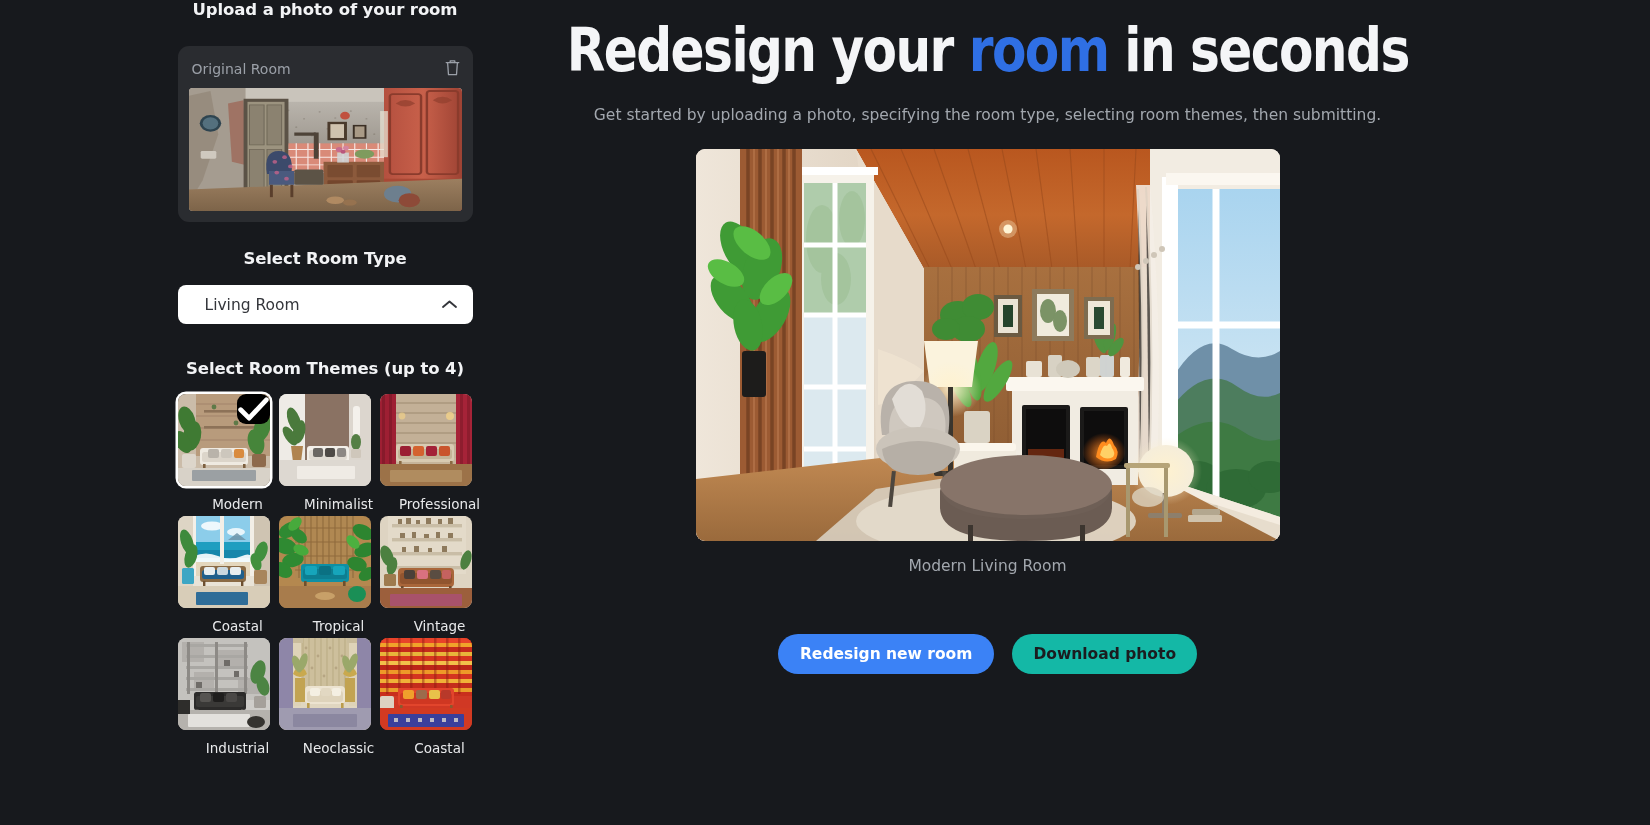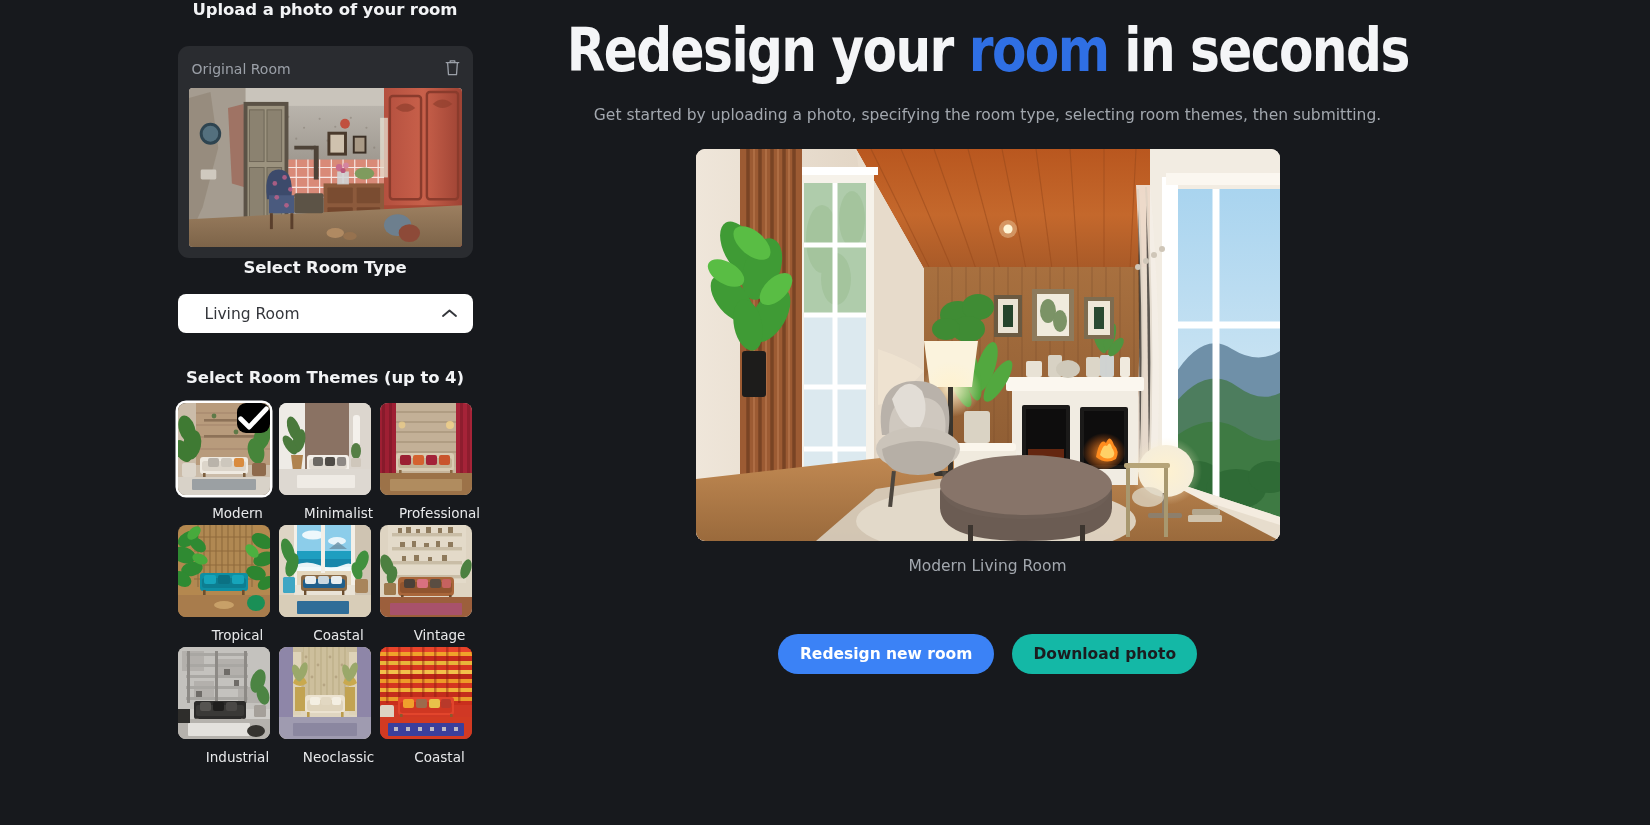--- a/index.html
+++ b/index.html
@@ -36,21 +36,21 @@
     font-weight: bold;
     color: #f2f3f5;
     text-align: center;
     letter-spacing: -0.1px;
   }
 
   
   .upload-card {
     margin-top: 27px;
     width: 295px;
-    height: 212px;
+    height: 176px;
     background: #2a2c30;
     border-radius: 11px;
     padding: 10px 11px 11px 11px;
     display: flex;
     flex-direction: column;
   }
   .upload-head {
     height: 26px;
     display: flex;
     align-items: center;
@@ -67,21 +67,21 @@
     margin-top: 6px;
     flex: 1;
     border-radius: 4px;
     overflow: hidden;
     position: relative;
     background: #4d3c34;
   }
   .orig-photo svg { display: block; width: 100%; height: 100%; }
 
   
-  .roomtype-title { }
+  .roomtype-title { margin-top: 27px; }
 
   .select-box {
     margin-top: 17px;
     width: 295px;
     height: 39px;
     background: #ffffff;
     border-radius: 8px;
     display: flex;
     align-items: center;
     justify-content: space-between;
@@ -485,20 +485,66 @@
             <rect x="0" y="70" width="92" height="22" fill="#9c7248"></rect>
             <rect x="10" y="76" width="72" height="12" rx="1" fill="#b08c5f"></rect>
           </svg>
         </div>
         <div class="theme-label">Professional</div>
       </div>
 
       <div class="theme-cell">
         <div class="theme-thumb">
           <svg viewBox="0 0 92 92" preserveAspectRatio="none">
+            <rect width="92" height="92" fill="#e9e3d7"></rect>
+            <rect x="16" y="0" width="58" height="60" fill="#7fc6e2"></rect>
+            <rect x="16" y="0" width="58" height="26" fill="#8ccdea"></rect>
+            <ellipse cx="34" cy="10" rx="11" ry="4.5" fill="#ffffff" opacity="0.85"></ellipse>
+            <ellipse cx="58" cy="16" rx="9" ry="4" fill="#ffffff" opacity="0.8"></ellipse>
+            <path d="M50 24 l9-7 l9 7z" fill="#6d93a8" opacity="0.85"></path>
+            <rect x="16" y="26" width="58" height="16" fill="#1f9ec0"></rect>
+            <rect x="16" y="34" width="58" height="8" fill="#1787ab"></rect>
+            <path d="M16 40 q12-5 24 0 q12 5 24 0 q6-3 10 0 v6 h-58z" fill="#ffffff" opacity="0.9"></path>
+            <rect x="16" y="46" width="58" height="14" fill="#e4d7bd"></rect>
+
+            <rect x="42" y="0" width="4" height="48" fill="#f3efe7"></rect>
+            <rect x="14" y="0" width="4" height="60" fill="#f3efe7"></rect>
+            <rect x="72" y="0" width="4" height="60" fill="#f3efe7"></rect>
+
+            <rect x="0" y="0" width="15" height="70" fill="#ded5c5"></rect>
+            <rect x="76" y="0" width="16" height="70" fill="#cfc4b2"></rect>
+
+            <g fill="#3e8a3c">
+              <ellipse cx="9" cy="26" rx="6" ry="13" transform="rotate(-18 9 26)"></ellipse>
+              <ellipse cx="13" cy="40" rx="6" ry="12" transform="rotate(16 13 40)"></ellipse>
+            </g>
+            <rect x="4" y="52" width="12" height="16" rx="1.5" fill="#3da6c4"></rect>
+            <g fill="#41903e">
+              <ellipse cx="83" cy="36" rx="6" ry="11" transform="rotate(20 83 36)"></ellipse>
+              <ellipse cx="78" cy="46" rx="5" ry="9" transform="rotate(-18 78 46)"></ellipse>
+            </g>
+            <rect x="76" y="54" width="13" height="14" rx="2" fill="#a8855c"></rect>
+
+            <rect x="22" y="50" width="46" height="16" rx="3" fill="#8a6a45"></rect>
+            <rect x="24" y="54" width="42" height="9" rx="2.5" fill="#1f5f8c"></rect>
+            <rect x="26" y="51" width="11" height="8" rx="2" fill="#e8eef0"></rect>
+            <rect x="39" y="51" width="11" height="8" rx="2" fill="#cbd8df"></rect>
+            <rect x="52" y="51" width="11" height="8" rx="2" fill="#e8eef0"></rect>
+            <rect x="25" y="65" width="2.4" height="8" fill="#6d4f30"></rect>
+            <rect x="63" y="65" width="2.4" height="8" fill="#6d4f30"></rect>
+            <rect x="0" y="70" width="92" height="22" fill="#d8cdb8"></rect>
+            <rect x="18" y="76" width="52" height="13" rx="1" fill="#2f6d98"></rect>
+          </svg>
+        </div>
+        <div class="theme-label">Coastal</div>
+      </div>
+
+      <div class="theme-cell">
+        <div class="theme-thumb">
+          <svg viewBox="0 0 92 92" preserveAspectRatio="none">
             <rect width="92" height="92" fill="#b4884f"></rect>
             <rect x="16" y="0" width="60" height="62" fill="#a8norm"></rect>
             <rect x="16" y="0" width="60" height="62" fill="#b08852"></rect>
             <g stroke="#8f6b3c" stroke-width="1.1">
               <path d="M20 0v62M26 0v62M32 0v62M38 0v62M44 0v62M50 0v62M56 0v62M62 0v62M68 0v62M74 0v62"></path>
               <path d="M16 12h60M16 26h60M16 40h60M16 54h60"></path>
             </g>
 
             <g fill="#2f8a32">
               <ellipse cx="10" cy="14" rx="11" ry="7" transform="rotate(-30 10 14)"></ellipse>
@@ -528,66 +574,20 @@
             <rect x="40" y="50" width="12" height="9" rx="2" fill="#0b7183"></rect>
             <rect x="54" y="50" width="12" height="9" rx="2" fill="#16a5bb"></rect>
             <rect x="25" y="65" width="2.6" height="8" fill="#6d4f2e"></rect>
             <rect x="64" y="65" width="2.6" height="8" fill="#6d4f2e"></rect>
             <rect x="0" y="70" width="92" height="22" fill="#a87c4c"></rect>
             <ellipse cx="46" cy="80" rx="10" ry="4" fill="#c8a068"></ellipse>
             <ellipse cx="78" cy="78" rx="9" ry="8" fill="#1a8f56"></ellipse>
           </svg>
         </div>
         <div class="theme-label">Tropical</div>
-      </div>
-
-      <div class="theme-cell">
-        <div class="theme-thumb">
-          <svg viewBox="0 0 92 92" preserveAspectRatio="none">
-            <rect width="92" height="92" fill="#e9e3d7"></rect>
-            <rect x="16" y="0" width="58" height="60" fill="#7fc6e2"></rect>
-            <rect x="16" y="0" width="58" height="26" fill="#8ccdea"></rect>
-            <ellipse cx="34" cy="10" rx="11" ry="4.5" fill="#ffffff" opacity="0.85"></ellipse>
-            <ellipse cx="58" cy="16" rx="9" ry="4" fill="#ffffff" opacity="0.8"></ellipse>
-            <path d="M50 24 l9-7 l9 7z" fill="#6d93a8" opacity="0.85"></path>
-            <rect x="16" y="26" width="58" height="16" fill="#1f9ec0"></rect>
-            <rect x="16" y="34" width="58" height="8" fill="#1787ab"></rect>
-            <path d="M16 40 q12-5 24 0 q12 5 24 0 q6-3 10 0 v6 h-58z" fill="#ffffff" opacity="0.9"></path>
-            <rect x="16" y="46" width="58" height="14" fill="#e4d7bd"></rect>
-
-            <rect x="42" y="0" width="4" height="48" fill="#f3efe7"></rect>
-            <rect x="14" y="0" width="4" height="60" fill="#f3efe7"></rect>
-            <rect x="72" y="0" width="4" height="60" fill="#f3efe7"></rect>
-
-            <rect x="0" y="0" width="15" height="70" fill="#ded5c5"></rect>
-            <rect x="76" y="0" width="16" height="70" fill="#cfc4b2"></rect>
-
-            <g fill="#3e8a3c">
-              <ellipse cx="9" cy="26" rx="6" ry="13" transform="rotate(-18 9 26)"></ellipse>
-              <ellipse cx="13" cy="40" rx="6" ry="12" transform="rotate(16 13 40)"></ellipse>
-            </g>
-            <rect x="4" y="52" width="12" height="16" rx="1.5" fill="#3da6c4"></rect>
-            <g fill="#41903e">
-              <ellipse cx="83" cy="36" rx="6" ry="11" transform="rotate(20 83 36)"></ellipse>
-              <ellipse cx="78" cy="46" rx="5" ry="9" transform="rotate(-18 78 46)"></ellipse>
-            </g>
-            <rect x="76" y="54" width="13" height="14" rx="2" fill="#a8855c"></rect>
-
-            <rect x="22" y="50" width="46" height="16" rx="3" fill="#8a6a45"></rect>
-            <rect x="24" y="54" width="42" height="9" rx="2.5" fill="#1f5f8c"></rect>
-            <rect x="26" y="51" width="11" height="8" rx="2" fill="#e8eef0"></rect>
-            <rect x="39" y="51" width="11" height="8" rx="2" fill="#cbd8df"></rect>
-            <rect x="52" y="51" width="11" height="8" rx="2" fill="#e8eef0"></rect>
-            <rect x="25" y="65" width="2.4" height="8" fill="#6d4f30"></rect>
-            <rect x="63" y="65" width="2.4" height="8" fill="#6d4f30"></rect>
-            <rect x="0" y="70" width="92" height="22" fill="#d8cdb8"></rect>
-            <rect x="18" y="76" width="52" height="13" rx="1" fill="#2f6d98"></rect>
-          </svg>
-        </div>
-        <div class="theme-label">Coastal</div>
       </div>
 
       <div class="theme-cell">
         <div class="theme-thumb">
           <svg viewBox="0 0 92 92" preserveAspectRatio="none">
             <rect width="92" height="92" fill="#ded4c2"></rect>
             <rect x="8" y="0" width="78" height="58" fill="#e3dac9"></rect>
             <g fill="#c9bda6">
               <rect x="12" y="8" width="70" height="3.4"></rect>
               <rect x="12" y="22" width="70" height="3.4"></rect>

